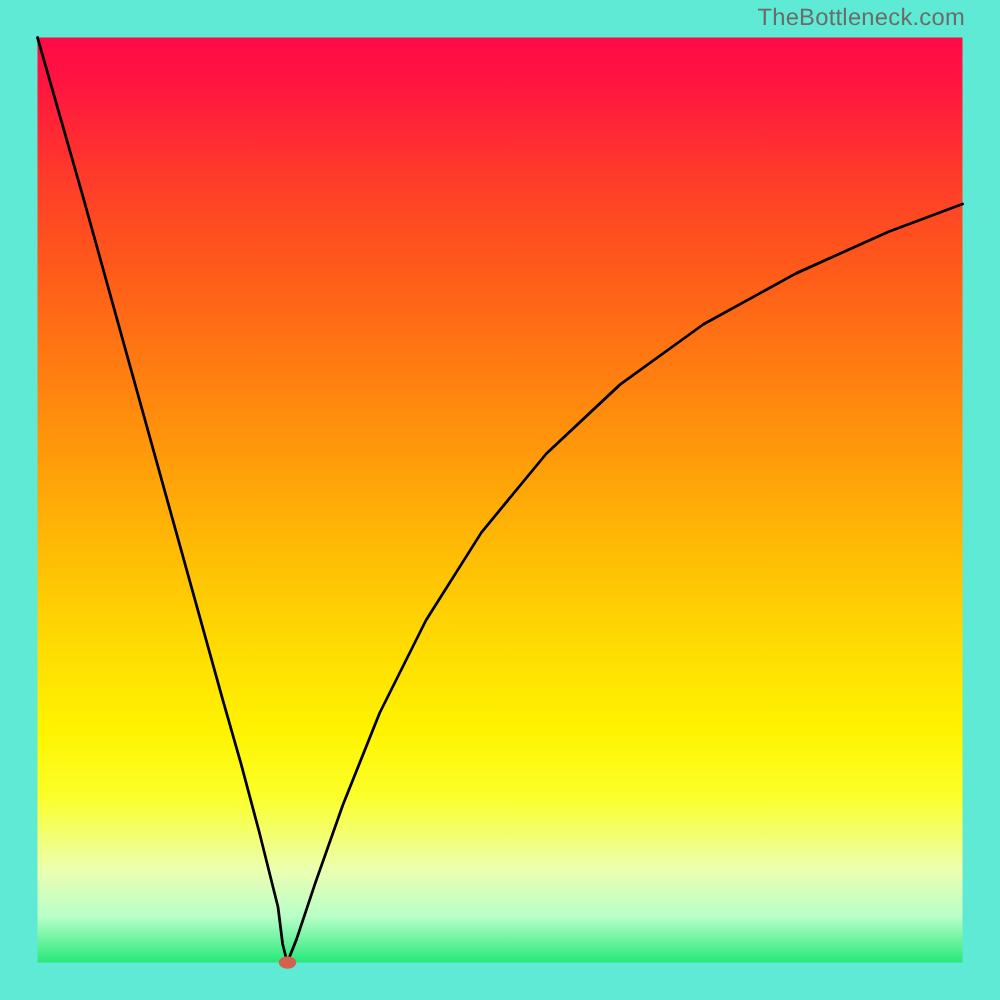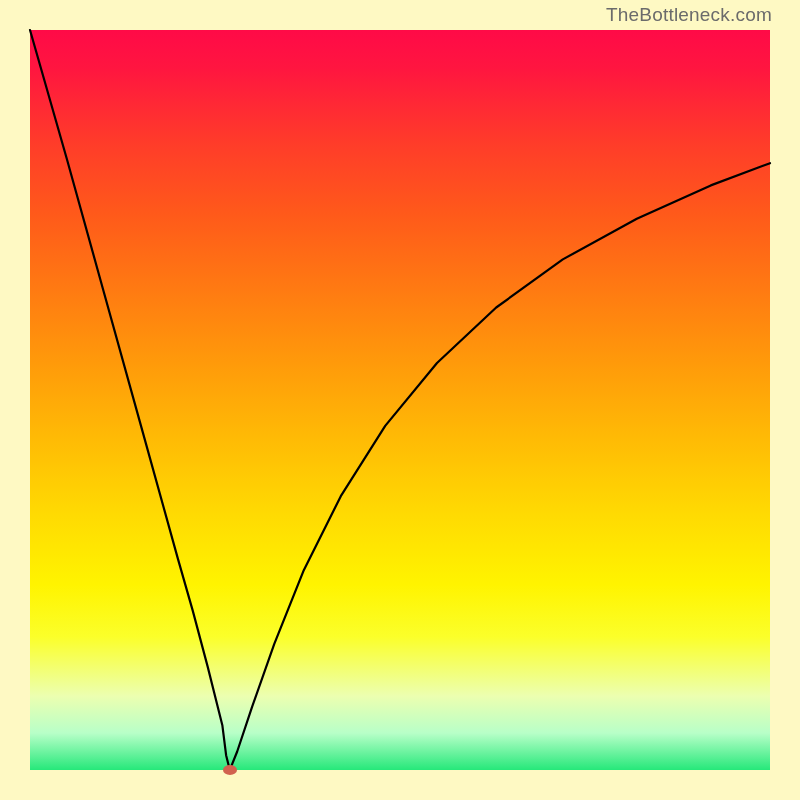--- a/index.html
+++ b/index.html
@@ -8,21 +8,21 @@
     width: 800px;
     height: 800px;
     background: #000;
     overflow: hidden;
     font-family: Arial, Helvetica, sans-serif;
   }
   .frame {
     position: relative;
     width: 800px;
     height: 800px;
-    background: #fef9c3;
+    background: #5eead4;
   }
   .plot-area {
     position: absolute;
     left: 30px;
     top: 30px;
     width: 740px;
     height: 740px;
     background: linear-gradient(to bottom,
       #ff0a47 0%,
       #ff1540 5%,

